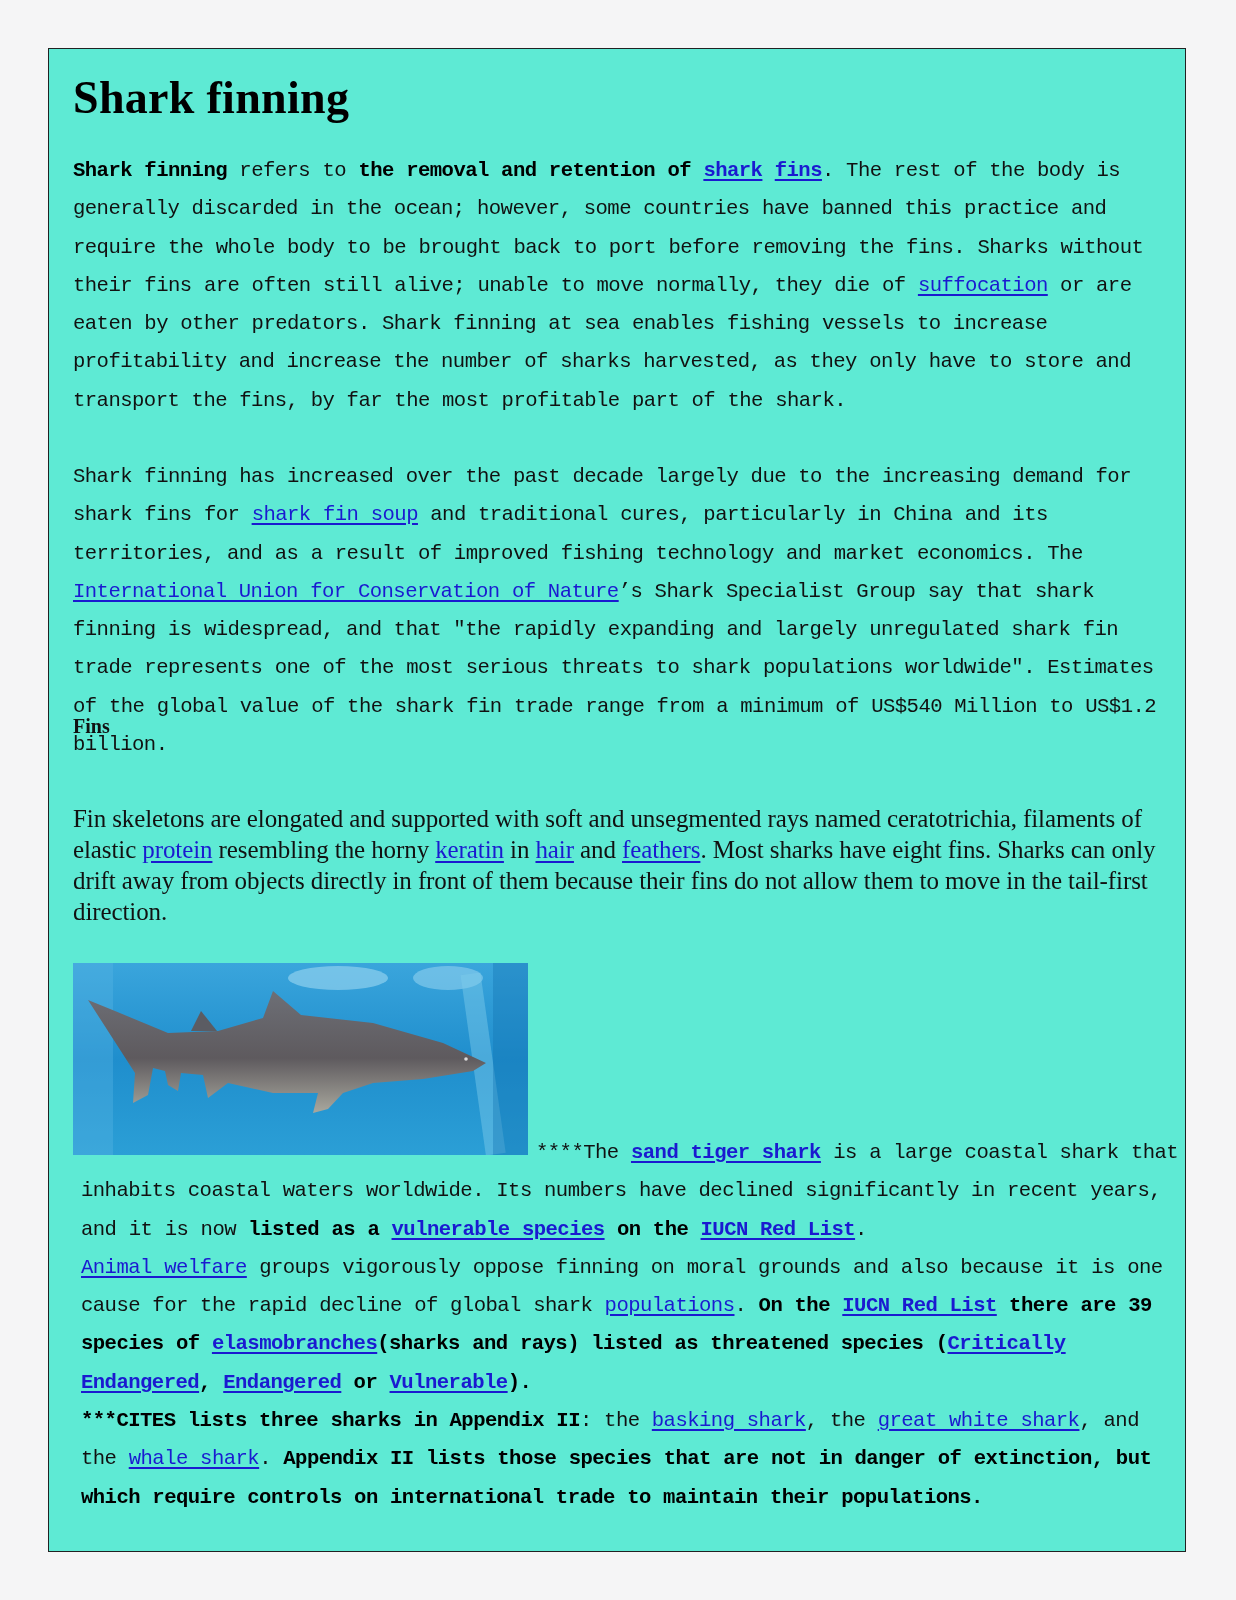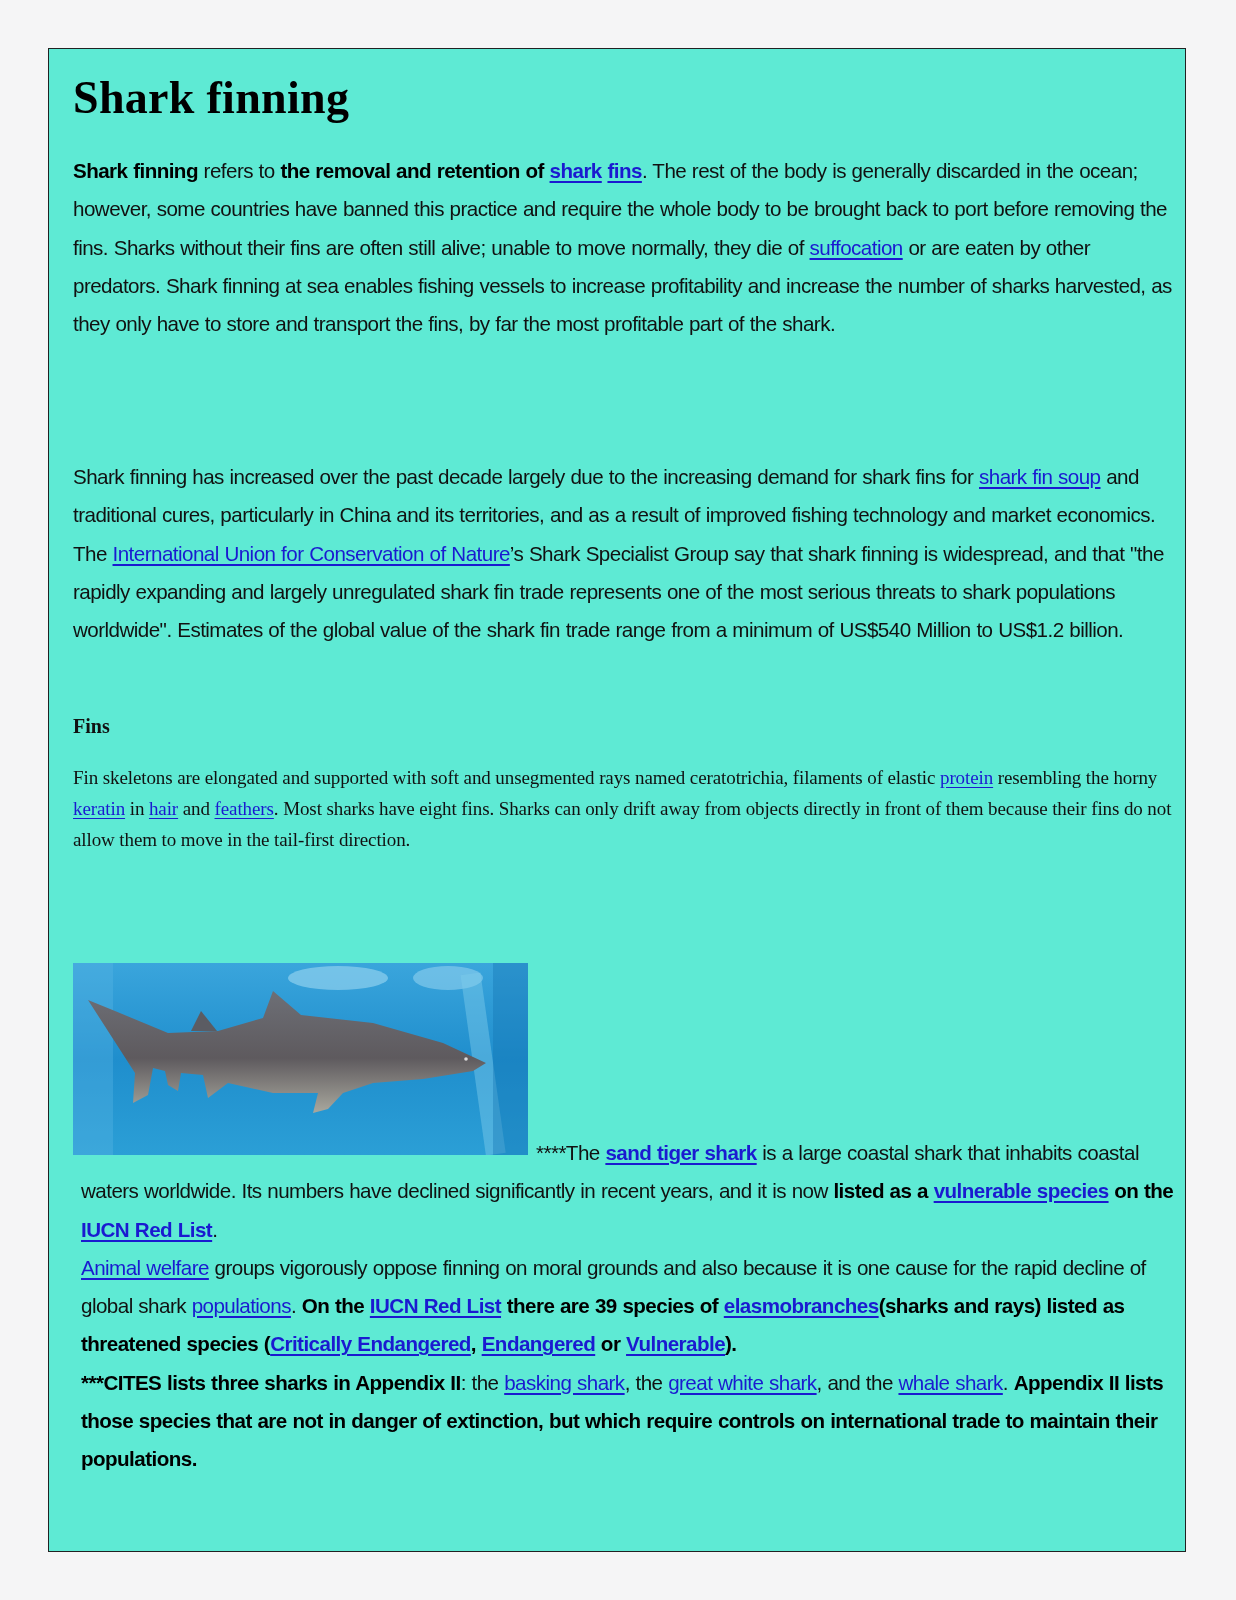--- a/index.html
+++ b/index.html
@@ -26,39 +26,39 @@
     font-family: "Liberation Serif", serif;
     font-weight: bold;
     font-size: 46px;
     margin: 0;
     position: absolute;
     top: 22px; left: 0;
     color: #000;
     letter-spacing: 0.3px;
   }
   .sans {
-    font-family: Liberation Sans, sans-serif;
+    font-family: Liberation Mono, monospace;
     font-size: 20.6px;
     line-height: 38.3px;
     color: #111;
     letter-spacing: -0.55px;
     word-spacing: 0.5px;
   }
   .p1 { position: absolute; top: 103px; left: 0; width: 1100px; margin: 0; }
   .p2 { position: absolute; top: 409px; left: 0; width: 1100px; margin: 0; }
   .fins-head {
     position: absolute; top: 666px; left: 0;
     font-family: "Liberation Serif", serif;
     font-weight: bold; font-size: 20px;
     margin: 0; color: #111;
   }
   .serif-p {
-    position: absolute; top: 713px; left: 0; width: 1100px; margin: 0;
+    position: absolute; top: 754px; left: 0; width: 1100px; margin: 0;
     font-family: "Liberation Serif", serif;
-    font-size: 19px; line-height: 31px; color: #111;
+    font-size: 25px; line-height: 31px; color: #111;
     letter-spacing: -0.1px;
   }
   .figure {
     position: absolute; top: 914px; left: 0;
     width: 455px; height: 192px;
     overflow: hidden;
   }
   .p3 { position: absolute; top: 1077px; left: 0; width: 1100px; margin: 8px; }
   .p3 .indent { display: inline-block; width: 455px; height: 1px; }
   a { color: #1a1ad0; text-decoration: underline; text-underline-offset: 3px; }

